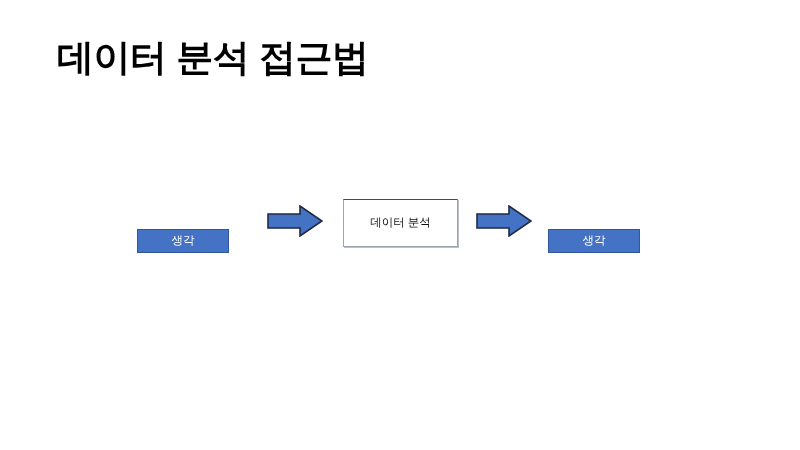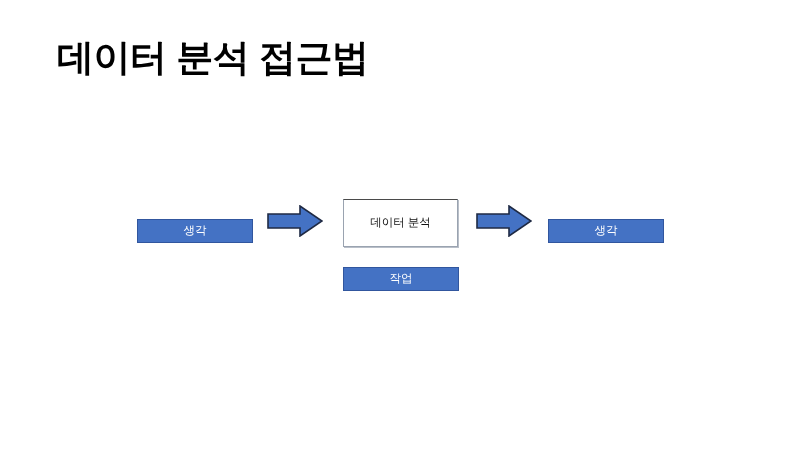--- a/index.html
+++ b/index.html
@@ -65,22 +65,22 @@
   .stage-box-text {
     font-size: 11.5px;
     line-height: 1.35;
     color: #111111;
     font-weight: 400;
     white-space: pre-line;
   }
 
   .stage-label {
     box-sizing: border-box;
-    margin-top: 20px;
-    width: 116px;
+    margin-top: 30px;
+    width: 92px;
     height: 24px;
     background: #4472c4;
     border: 1px solid #31569e;
     display: flex;
     align-items: center;
     justify-content: center;
   }
   .stage-label-text {
     font-size: 11.5px;
     color: #ffffff;
@@ -117,23 +117,20 @@
     <div class="flow-arrow arrow-1">
       <svg viewBox="0 0 56 32" xmlns="http://www.w3.org/2000/svg">
         <polygon points="1,9 33,9 33,1 55,16 33,31 33,23 1,23" fill="#4472c4" stroke="#1f2a44" stroke-width="1.6" stroke-linejoin="miter"></polygon>
       </svg>
     </div>
 
     <div class="stage stage-2">
       <div class="stage-box">
         <span class="stage-box-text">데이터 분석</span>
       </div>
-      <div class="stage-label">
-        <span class="stage-label-text">작업</span>
-      </div>
     </div>
 
     <div class="flow-arrow arrow-2">
       <svg viewBox="0 0 56 32" xmlns="http://www.w3.org/2000/svg">
         <polygon points="1,9 33,9 33,1 55,16 33,31 33,23 1,23" fill="#4472c4" stroke="#1f2a44" stroke-width="1.6" stroke-linejoin="miter"></polygon>
       </svg>
     </div>
 
     <div class="stage stage-3">
       <div class="stage-label">

